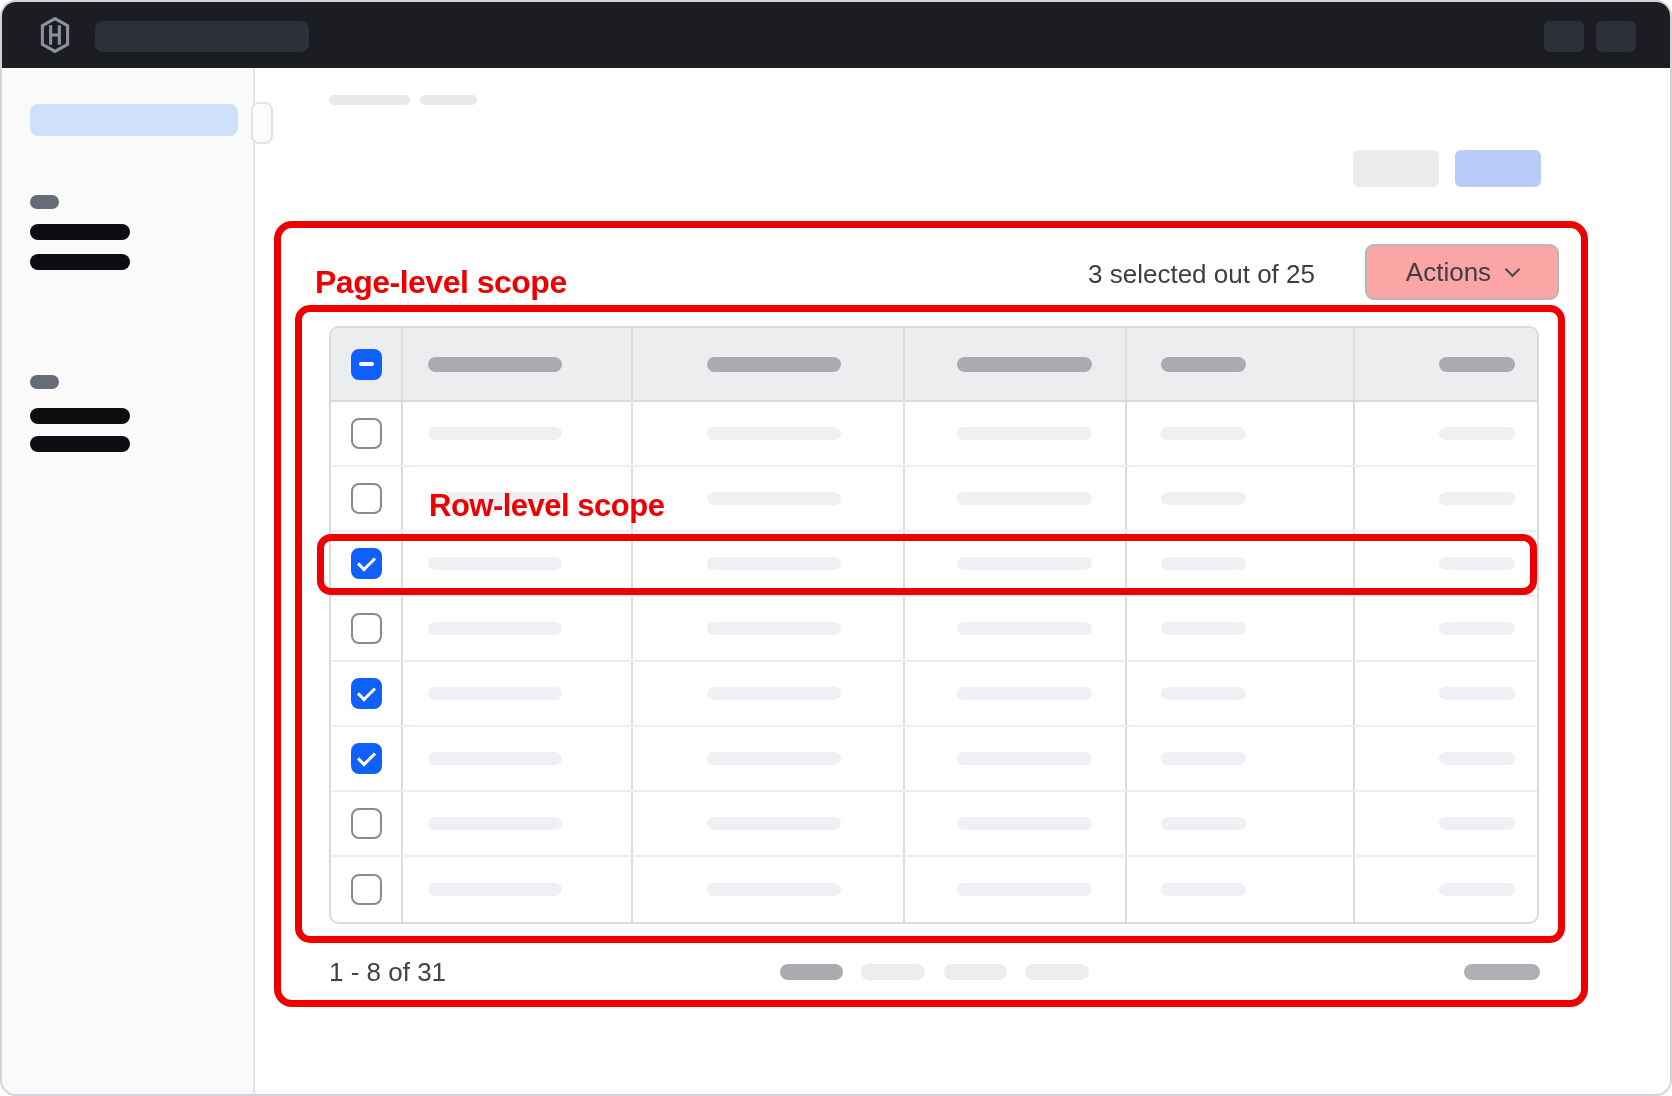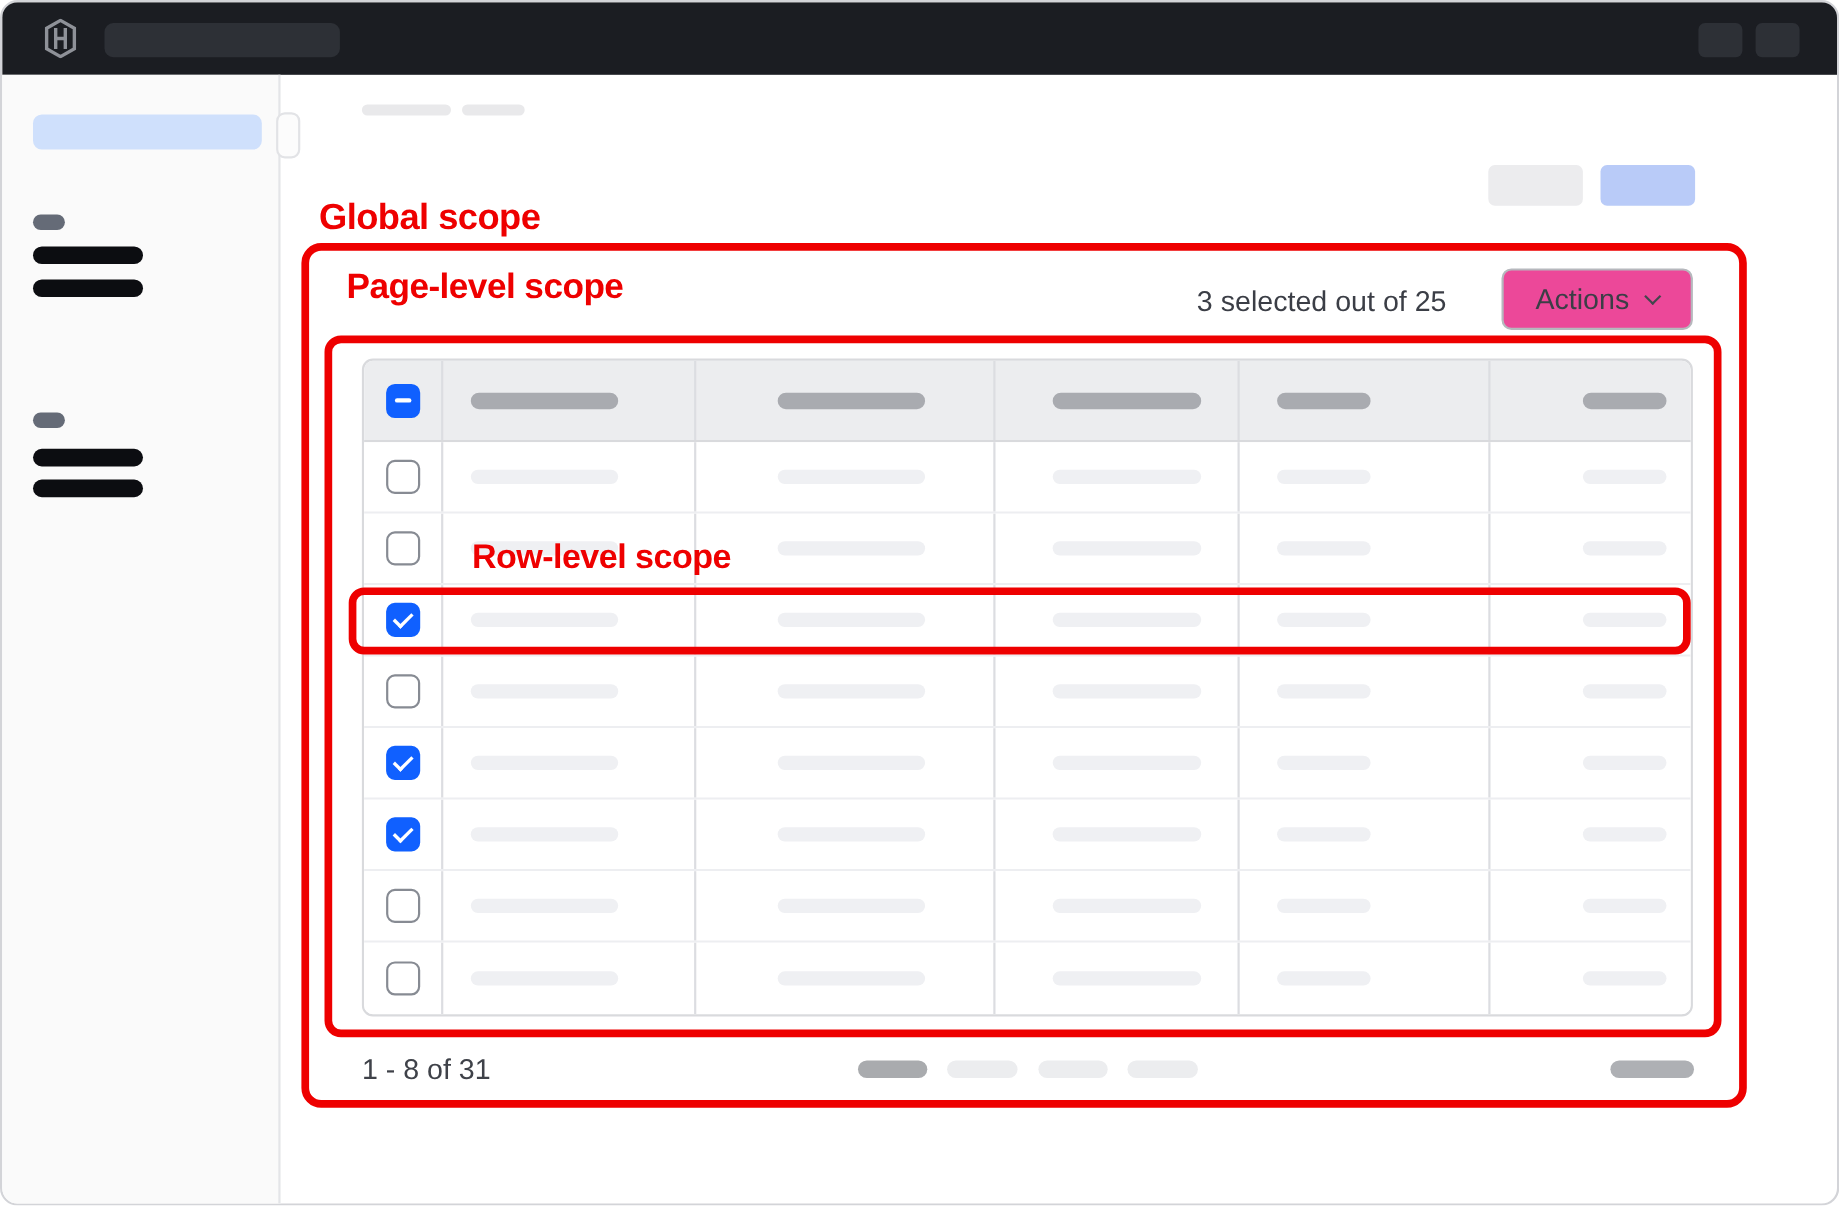--- a/index.html
+++ b/index.html
@@ -36,30 +36,30 @@
   
   .crumb{position:absolute;top:93px;height:10px;border-radius:5px;background:#e9e9eb;}
   .crumb1{left:327px;width:81px;} .crumb2{left:418px;width:57px;}
   .top-btn{position:absolute;top:148px;width:86px;height:37px;border-radius:6px;}
   .top-btn-gray{left:1351px;background:#ececee;}
   .top-btn-blue{left:1453px;background:#b9cbf8;}
 
   
   .ann{position:absolute;color:var(--red);font-weight:700;letter-spacing:-0.5px;z-index:20;}
   .ann-global{left:288px;top:176px;font-size:33px;}
-  .ann-page{left:313px;top:240px;font-size:32px;}
+  .ann-page{left:313px;top:262px;font-size:32px;}
   .ann-row{left:427px;top:486px;font-size:31px;}
   .red-rect{position:absolute;border:7px solid var(--red);pointer-events:none;z-index:19;}
   .rect-global{left:272px;top:219px;width:1314px;height:786px;border-radius:18px;}
   .rect-page{left:293px;top:303px;width:1270px;height:638px;border-radius:15px;}
   .rect-row{left:315px;top:532px;width:1220px;height:61px;border-radius:14px;}
 
   
   .sel-status{position:absolute;top:257px;right:355px;font-size:26px;color:var(--ink);}
-  .actions-btn{position:absolute;left:1363px;top:242px;width:174px;height:56px;background:#ec4899;border:2px solid #b6b8bd;border-radius:9px;display:flex;align-items:center;justify-content:center;gap:16px;font-size:26px;color:var(--ink);cursor:pointer;}
+  .actions-btn{position:absolute;left:1363px;top:242px;width:194px;height:56px;background:#fca5a5;border:2px solid #b6b8bd;border-radius:9px;display:flex;align-items:center;justify-content:center;gap:16px;font-size:26px;color:var(--ink);cursor:pointer;}
   .chev{width:11px;height:11px;border-right:2.5px solid #43464d;border-bottom:2.5px solid #43464d;transform:rotate(45deg);margin-top:-6px;}
 
   
   .table{position:absolute;left:327px;top:324px;width:1210px;border:2px solid var(--line);border-radius:10px;overflow:hidden;background:#fff;z-index:5;}
   .trow{display:grid;grid-template-columns:72px 230px 272px 222px 228px 1fr;}
   .thead{height:74px;background:#ecedef;border-bottom:2px solid var(--line);}
   .tbody .trow{height:65px;border-bottom:2px solid var(--rowline);background:#fff;}
   .tbody .trow:last-child{border-bottom:none;}
   .cell{display:flex;align-items:center;border-right:2px solid #dcdde1;}
   .cell:last-child{border-right:none;}
@@ -302,21 +302,20 @@
           <div class="cell c4">
             <span class="bar w4"></span>
           </div>
           <div class="cell c5">
             <span class="bar w5"></span>
           </div>
         </div>
       </div>
   </div>
 
-  <div class="ann ann-global">Global scope</div>
   <div class="ann ann-page">Page-level scope</div>
   <div class="ann ann-row">Row-level scope</div>
   <div class="red-rect rect-global"></div>
   <div class="red-rect rect-page"></div>
   <div class="red-rect rect-row"></div>
 
   <div class="page-range">1 - 8 of 31</div>
   <span class="pg pg1"></span>
   <span class="pg pg2"></span>
   <span class="pg pg3"></span>

